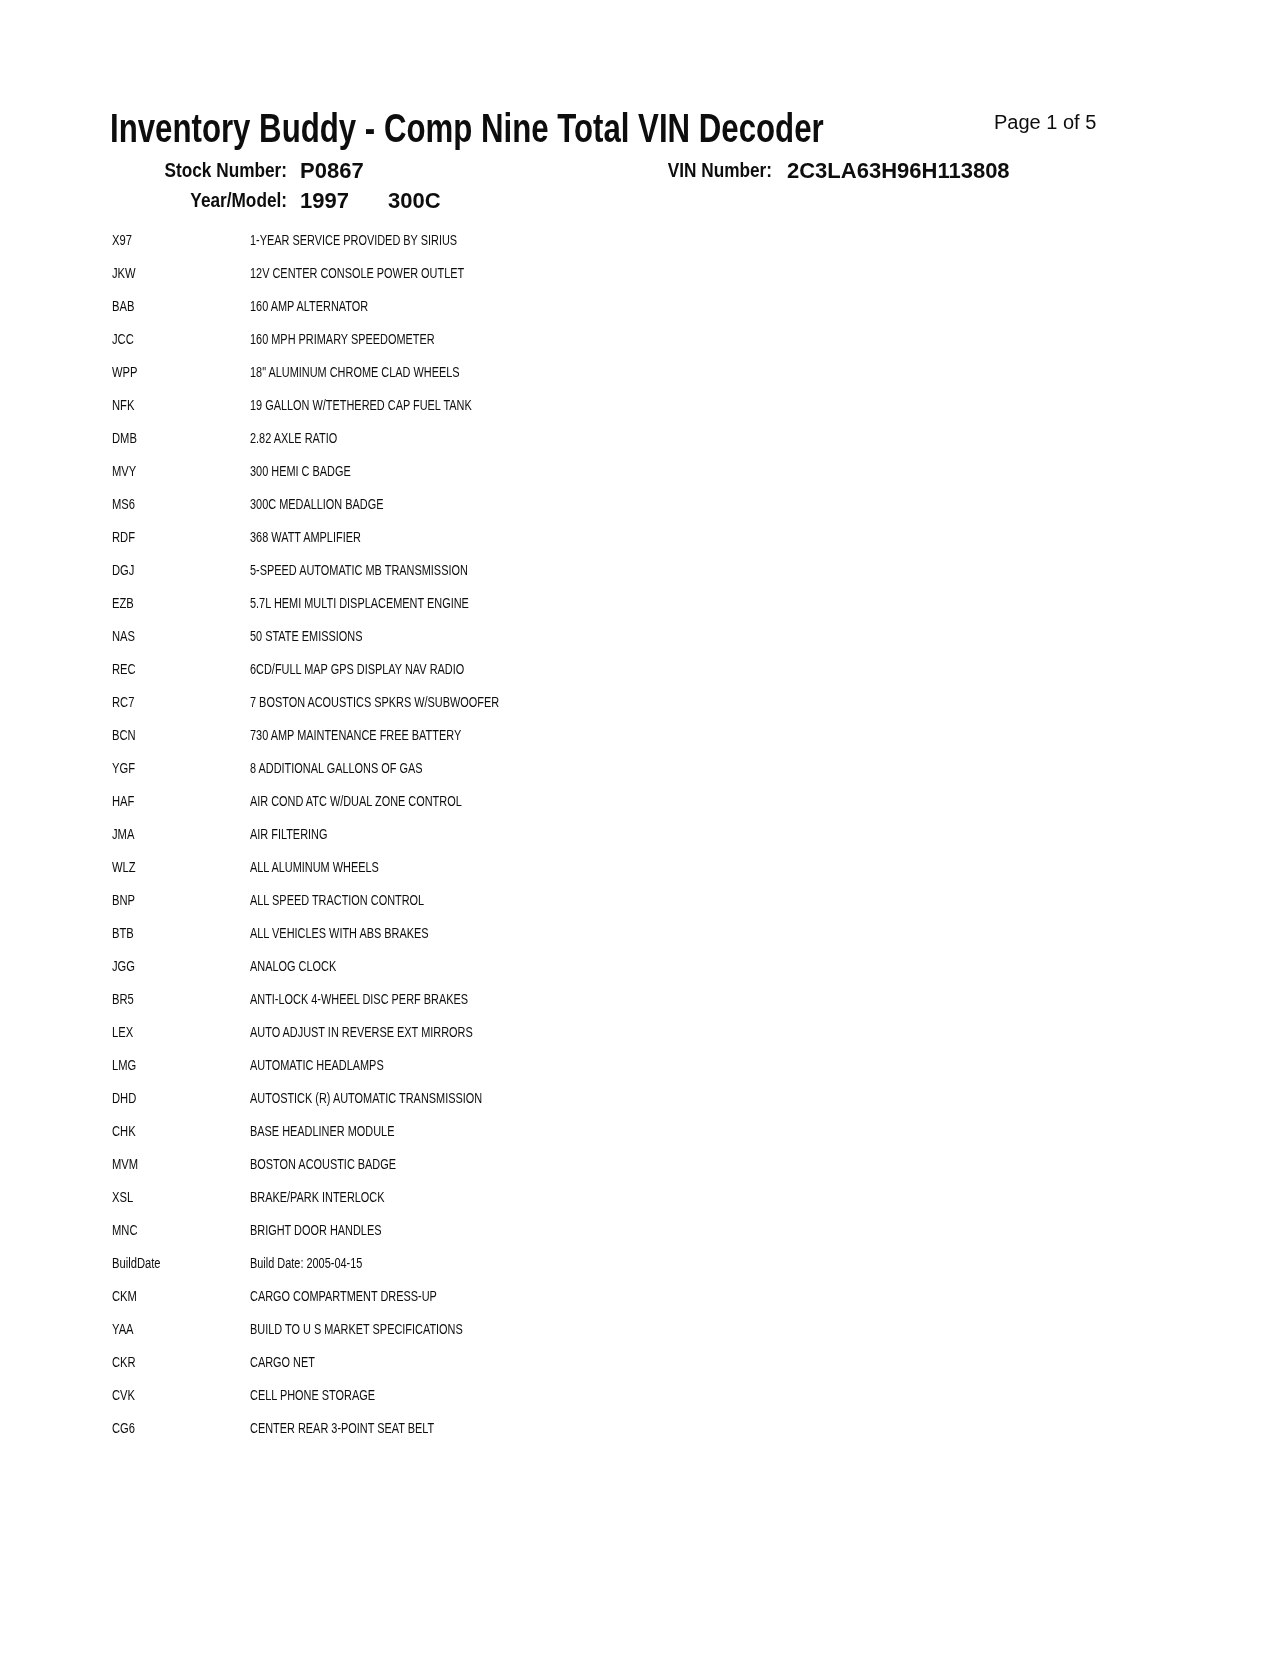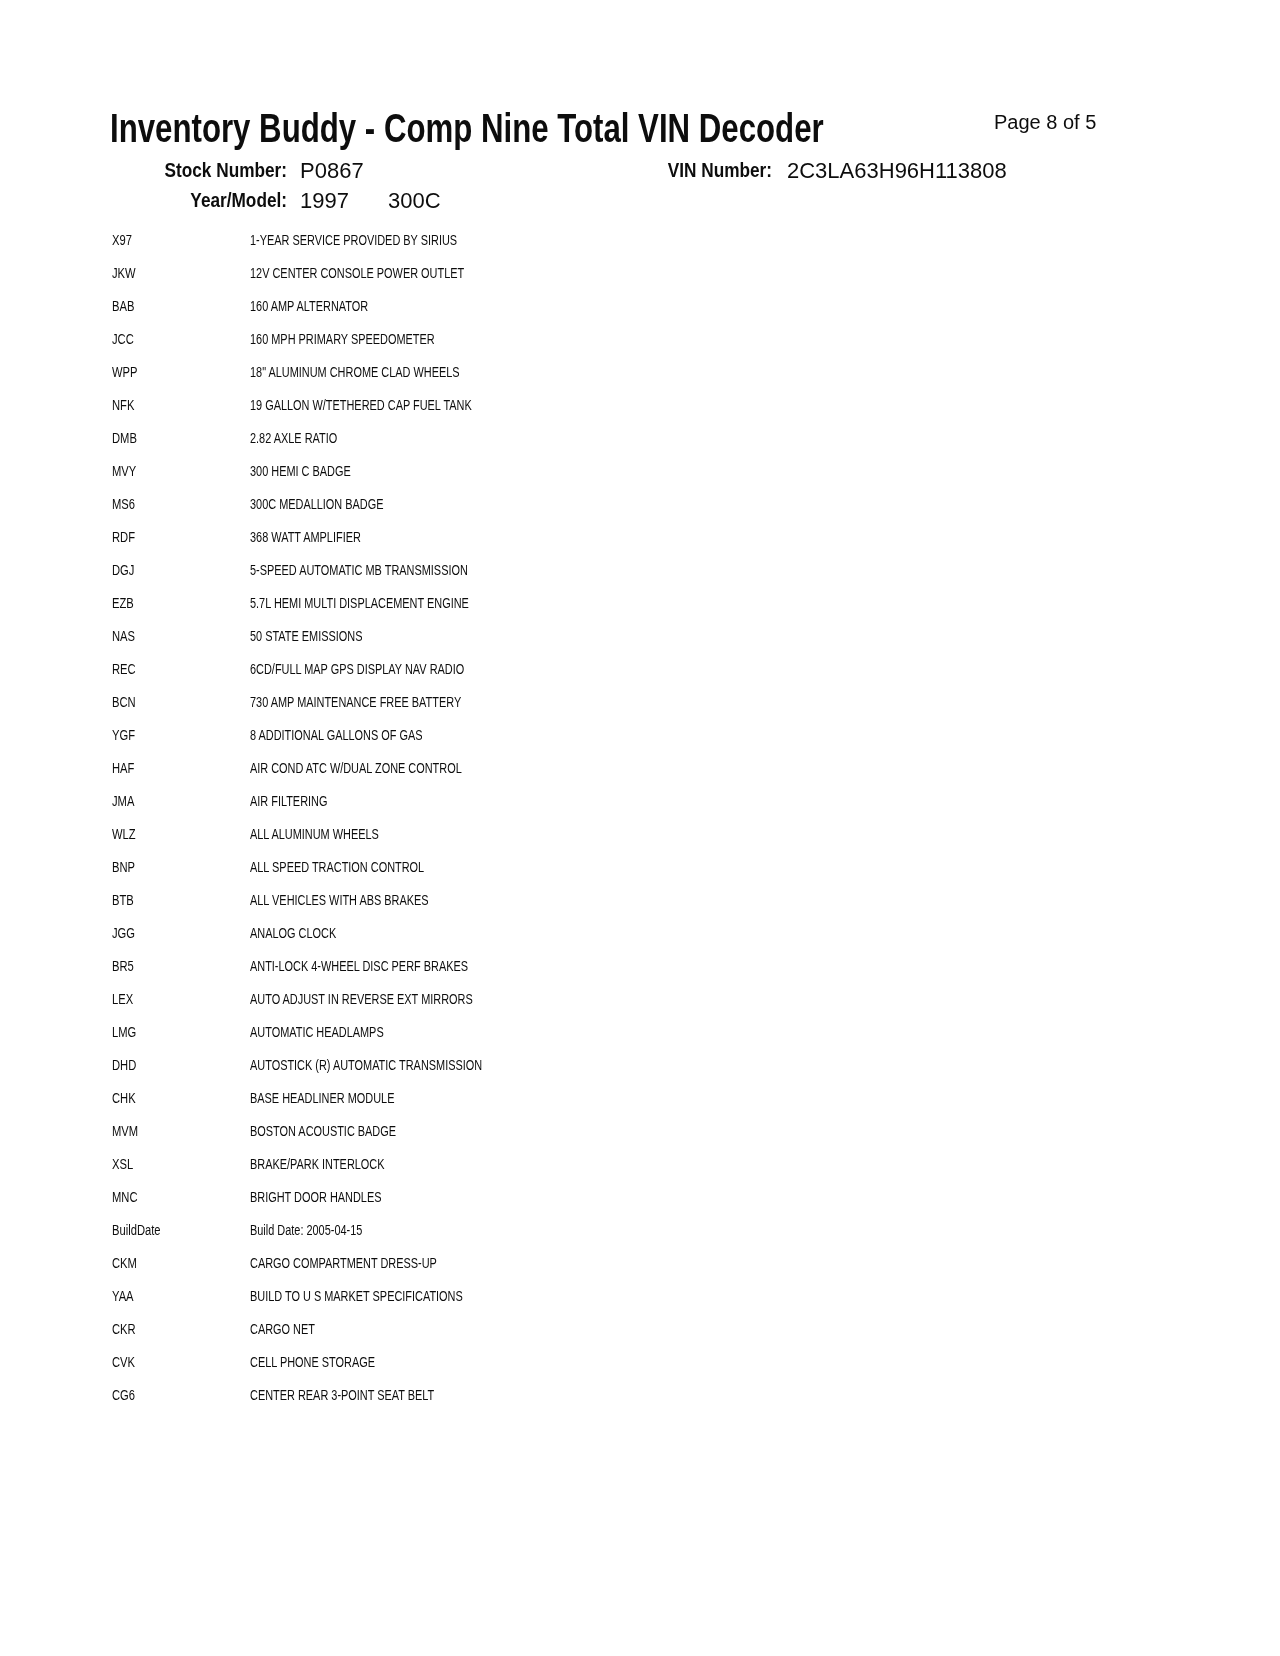--- a/index.html
+++ b/index.html
@@ -23,21 +23,21 @@
   }
   .hdr-label{
     position:absolute;width:220px;text-align:right;
     font-size:21px;font-weight:bold;line-height:24px;white-space:nowrap;
     transform:scaleX(0.82);transform-origin:100% 50%;
   }
   .stock-label{left:67px;top:158px;}
   .vin-label{left:552px;top:158px;}
   .year-label{left:67px;top:188px;}
   .hdr-value{
-    position:absolute;font-size:22px;line-height:25px;white-space:nowrap;
+    position:absolute;font-size:22px;line-height:25px;white-space:nowrap;font-weight:bold;
   }
   .stock-value{left:300px;top:158px;}
   .vin-value{left:787px;top:158px;}
   .year-value{left:300px;top:188px;}
   .model-value{left:388px;top:188px;}
   .options{
     position:absolute;left:112px;top:224px;width:1100px;
   }
   .row{
     position:relative;height:33px;line-height:33px;
@@ -52,21 +52,21 @@
     transform:scaleX(0.78);transform-origin:0 50%;
   }
 </style>
 </head>
 <body>
 
 <div class="page">
 
   <div class="title">Inventory Buddy - Comp Nine Total VIN Decoder</div>
 
-  <div class="page-num">Page 8 of 5</div>
+  <div class="page-num">Page 1 of 5</div>
 
   <div class="hdr-label stock-label">Stock Number:</div>
   <div class="hdr-value stock-value">P0867</div>
 
   <div class="hdr-label vin-label">VIN Number:</div>
   <div class="hdr-value vin-value">2C3LA63H96H113808</div>
 
   <div class="hdr-label year-label">Year/Model:</div>
   <div class="hdr-value year-value">1997</div>
   <div class="hdr-value model-value">300C</div>
@@ -135,20 +135,24 @@
   <div class="row">
     <span class="code">NAS</span>
     <span class="desc">50 STATE EMISSIONS</span>
   </div>
 
   <div class="row">
     <span class="code">REC</span>
     <span class="desc">6CD/FULL MAP GPS DISPLAY NAV RADIO</span>
   </div>
 
+  <div class="row">
+    <span class="code">RC7</span>
+    <span class="desc">7 BOSTON ACOUSTICS SPKRS W/SUBWOOFER</span>
+  </div>
 
   <div class="row">
     <span class="code">BCN</span>
     <span class="desc">730 AMP MAINTENANCE FREE BATTERY</span>
   </div>
 
   <div class="row">
     <span class="code">YGF</span>
     <span class="desc">8 ADDITIONAL GALLONS OF GAS</span>
   </div>

